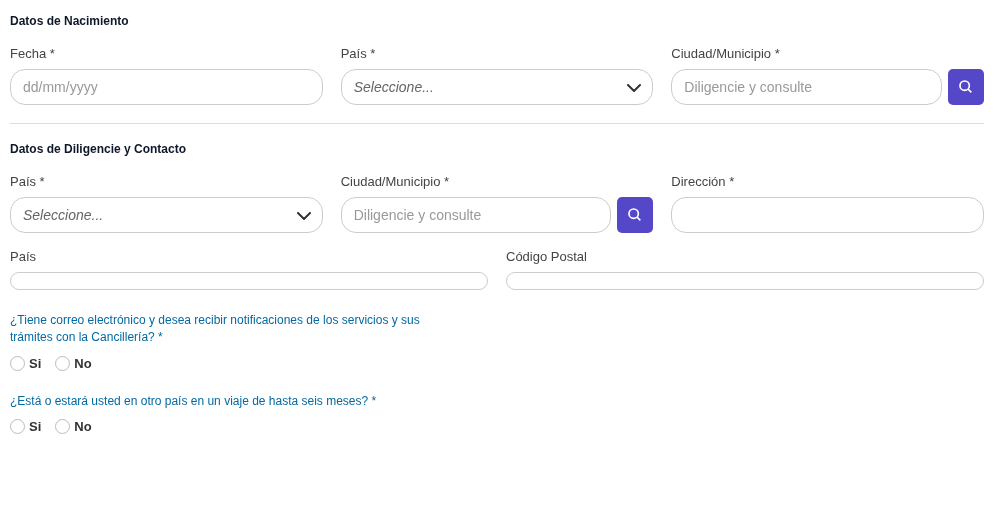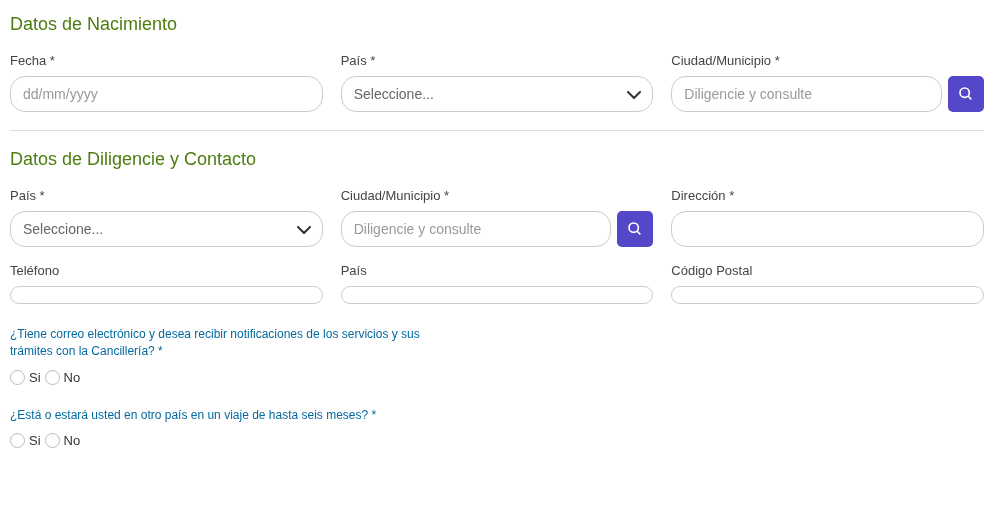--- a/index.html
+++ b/index.html
@@ -8,23 +8,23 @@
       padding: 0;
     }
     body {
       font-family: -apple-system, BlinkMacSystemFont, "Segoe UI", Arial, sans-serif;
       font-size: 14px;
       color: #333;
       padding: 10px;
       width: 994px;
     }
     .section-title {
-      font-size: 18px;
-      font-weight: 400;
-      color: #4d7c0f;
+      font-size: 12px;
+      font-weight: 700;
+      color: #0f172a;
       margin-bottom: 18px;
       margin-top: 4px;
     }
     .form-row {
       display: flex;
       gap: 18px;
       margin-bottom: 16px;
     }
     .form-group {
       flex: 1;
@@ -55,20 +55,21 @@
     }
     .form-input::placeholder {
       color: #999;
     }
     .form-select {
       appearance: none;
       background: #fff;
       cursor: pointer;
       padding-right: 36px;
       position: relative;
+      font-style: italic;
     }
     .select-wrapper {
       position: relative;
       flex: 1;
     }
     .select-chevron {
       position: absolute;
       right: 12px;
       top: 50%;
       transform: translateY(-50%);
@@ -103,22 +104,23 @@
     .question-label {
       font-size: 12px;
       color: #0369a1;
       max-width: 430px;
       line-height: 1.4;
       display: block;
       margin-bottom: 10px;
     }
     .radio-row {
       display: flex;
-      gap: 4px;
+      gap: 14px;
       align-items: flex-end;
+      font-weight: bold;
     }
     .radio-option {
       display: flex;
       align-items: center;
       gap: 4px;
     }
     .radio-circle {
       width: 15px;
       height: 15px;
       border: 1px solid #bbb;
@@ -203,24 +205,20 @@
     </div>
   </div>
 
   <div class="form-group">
     <label class="form-label">Dirección *</label>
     <input type="text" class="form-input" style="">
   </div>
 </div>
 
 <div class="form-row">
-  <div class="form-group">
-    <label class="form-label">Teléfono</label>
-    <input type="text" class="form-input" style="">
-  </div>
 
   <div class="form-group">
     <label class="form-label">País</label>
     <input type="text" class="form-input" style="">
   </div>
 
   <div class="form-group">
     <label class="form-label">Código Postal</label>
     <input type="text" class="form-input" style="">
   </div>

